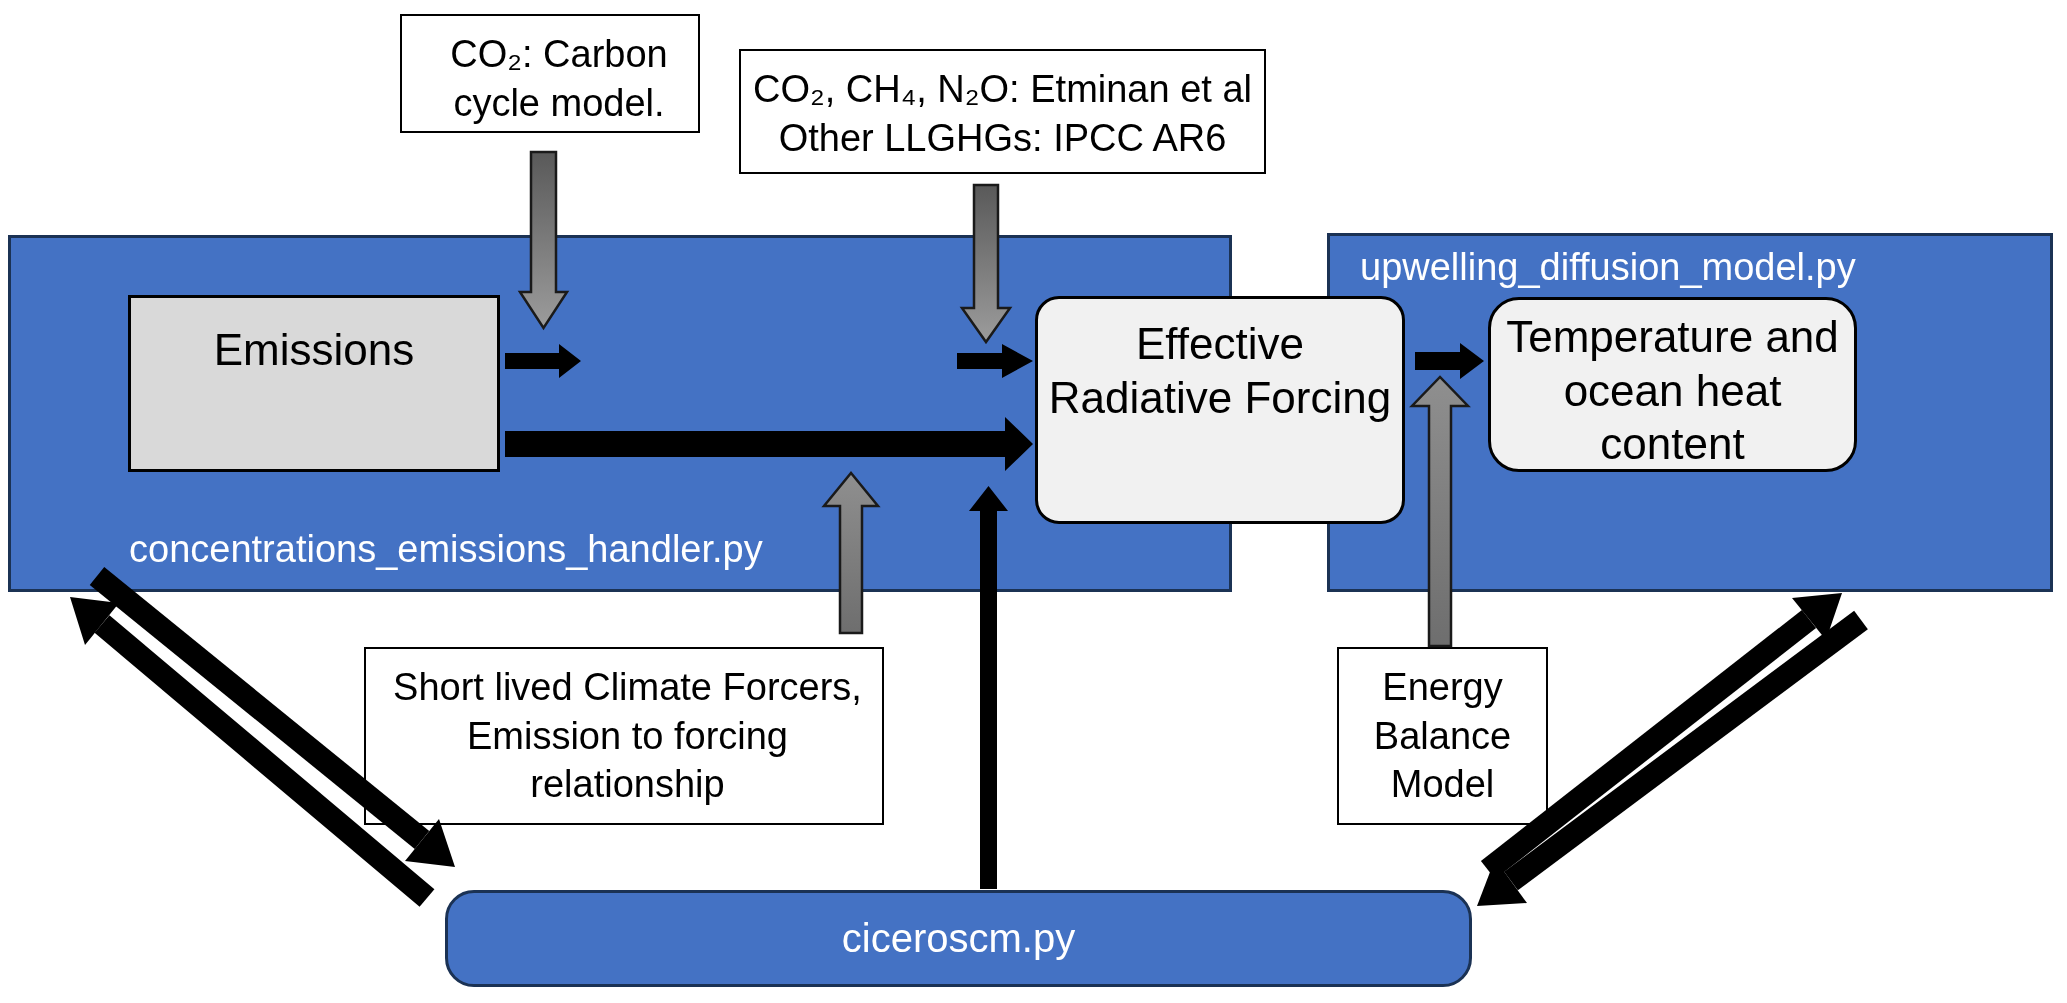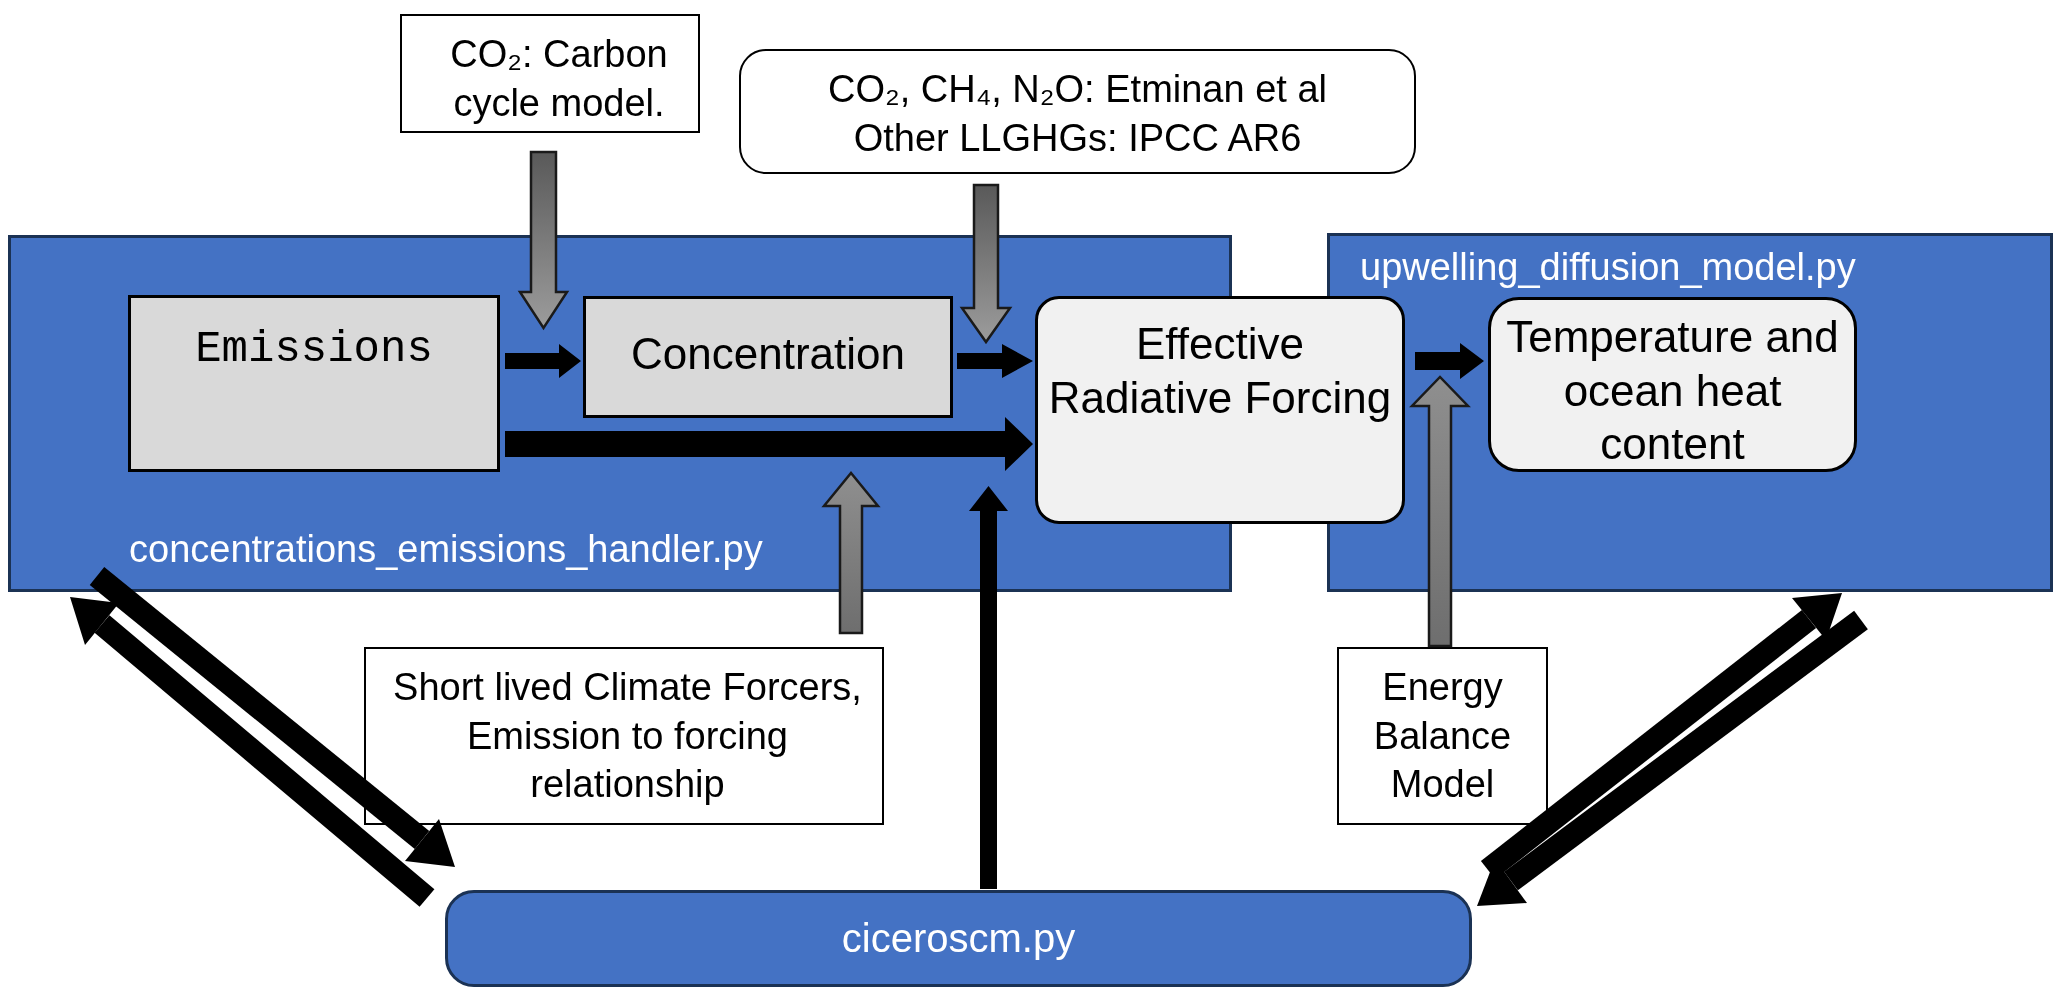--- a/index.html
+++ b/index.html
@@ -69,45 +69,42 @@
   <div class="panel" style="left:1327px;top:233px;width:726px;height:359px;">
     <div class="panel-label" style="left:30px;top:10px;width:460px;text-align:center;">upwelling_diffusion_model.py</div>
   </div>
 
   <div class="panel" style="left:445px;top:890px;width:1027px;height:97px;border-radius:29px;">
     <div class="cicero-label-wrap">
       <div class="panel-label">ciceroscm.py</div>
     </div>
   </div>
 
-  <div class="box gray pad-t-25" style="left:128px;top:295px;width:372px;height:177px;font-family:Liberation Mono, monospace;">
+  <div class="box gray pad-t-25" style="left:128px;top:295px;width:372px;height:177px;">
     <span>Emissions</span>
   </div>
 
-  <div class="box gray pad-t-28" style="left:583px;top:296px;width:370px;height:122px;">
-    <span>Concentration</span>
-  </div>
 
   <div class="box light pad-t-18" style="left:1035px;top:296px;width:370px;height:228px;border-radius:24px;">
     <div>Effective</div>
     <div>Radiative Forcing</div>
   </div>
 
   <div class="box light pad-t-10" style="left:1488px;top:297px;width:369px;height:175px;">
     <div>Temperature and</div>
     <div>ocean heat</div>
     <div>content</div>
   </div>
 
   <div class="ann left-align pad-t-14" style="left:400px;top:14px;width:300px;height:119px;">
     <div>CO₂: Carbon</div>
     <div>cycle model.</div>
   </div>
 
-  <div class="ann pad-t-14" style="left:739px;top:49px;width:677px;height:125px;border-radius:27px;">
+  <div class="ann pad-t-14" style="left:739px;top:49px;width:527px;height:125px;">
     <div>CO₂, CH₄, N₂O: Etminan et al</div>
     <div>Other LLGHGs: IPCC AR6</div>
   </div>
 
   <div class="ann pad-t-14" style="left:364px;top:647px;width:520px;height:178px;padding-left:7px;">
     <div>Short lived Climate Forcers,</div>
     <div>Emission to forcing</div>
     <div>relationship</div>
   </div>
 

